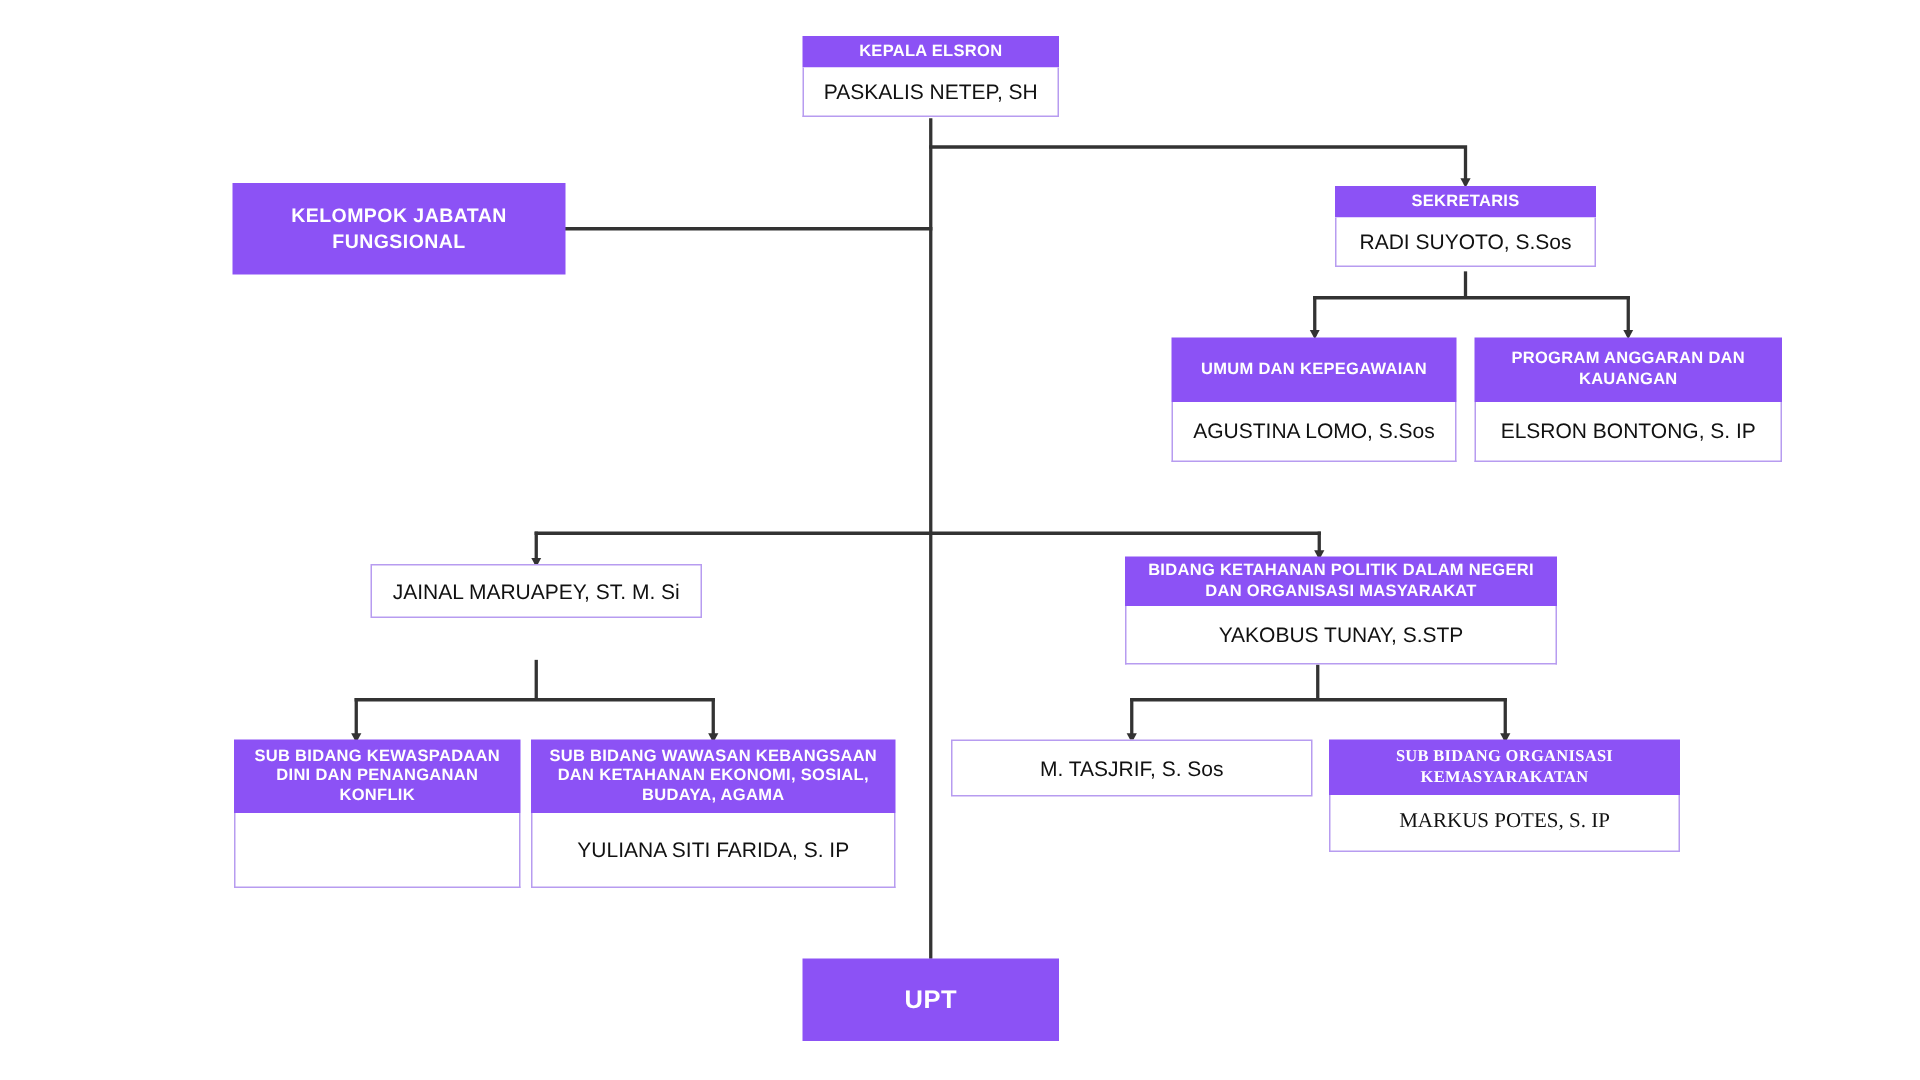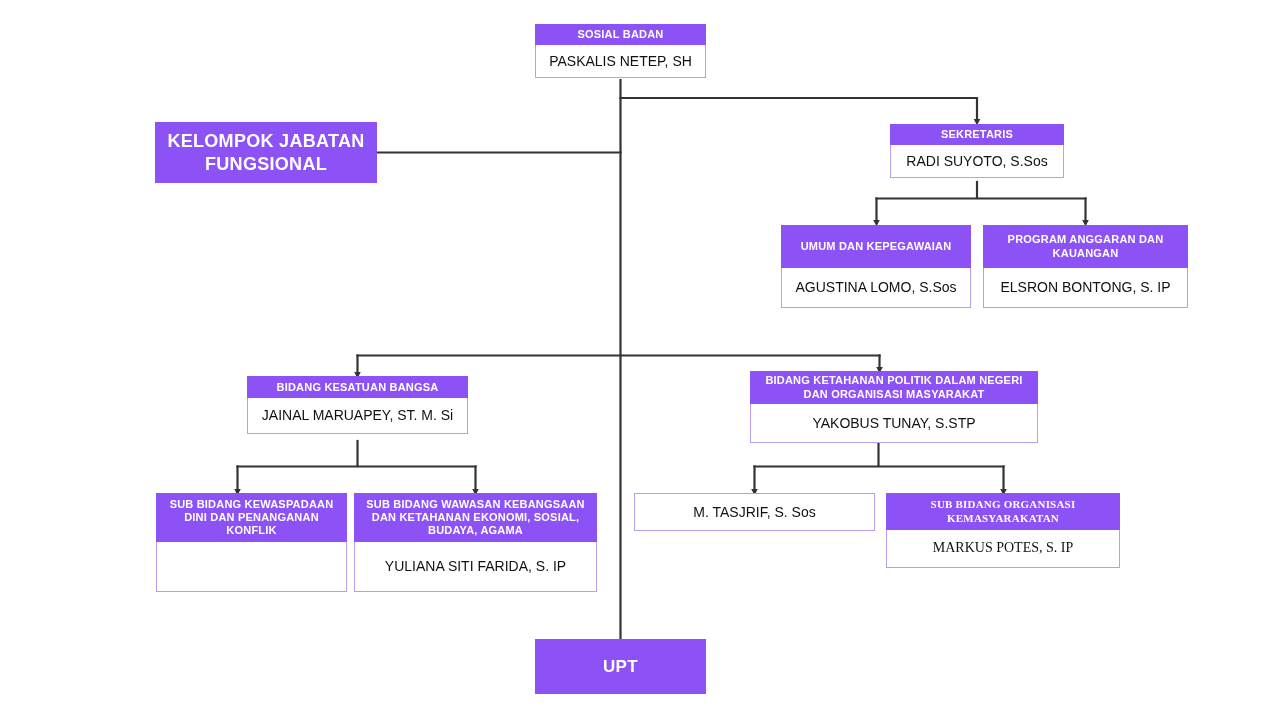--- a/index.html
+++ b/index.html
@@ -42,21 +42,21 @@
 
   
   .node-solid{
     background:#8c52f5;
     color:#ffffff;
     display:flex;align-items:center;justify-content:center;
     text-align:center;
     box-sizing:border-box;
     line-height:1.25;
   }
-  .kjf{font-size:18px;font-weight:bold;letter-spacing:.3px;}
+  .kjf{font-size:13px;font-weight:bold;letter-spacing:.3px;}
   .upt{font-size:17px;font-weight:bold;letter-spacing:.3px;}
 
   
   .head-2line{line-height:1.2;}
 </style>
 </head>
 <body>
 
 <div id="chart-root">
 
@@ -89,21 +89,21 @@
       <path d="M475.5,466.5 L475.5,492" marker-end="url(#arrow)"></path>
 
       <path d="M878.5,444 L878.5,466"></path>
       <path d="M754.5,466.5 L1003.5,466.5"></path>
       <path d="M754.5,466.5 L754.5,492" marker-end="url(#arrow)"></path>
       <path d="M1003.5,466.5 L1003.5,492" marker-end="url(#arrow)"></path>
     </g>
   </svg>
 
   <div class="node" style="left:535px;top:24px;width:171px;">
-    <div class="node-head" style="height:21px;">SOSIAL BADAN</div>
+    <div class="node-head" style="height:21px;">KEPALA ELSRON</div>
     <div class="node-name" style="height:33px;">PASKALIS NETEP, SH</div>
   </div>
 
   <div class="node node-solid kjf" style="left:155px;top:122px;width:222px;height:61px;">
     <span>KELOMPOK JABATAN FUNGSIONAL</span>
   </div>
 
   <div class="node" style="left:890px;top:124px;width:174px;">
     <div class="node-head" style="height:21px;">SEKRETARIS</div>
     <div class="node-name" style="height:33px;">RADI SUYOTO, S.Sos</div>
@@ -113,21 +113,20 @@
     <div class="node-head head-2line" style="height:43px;">UMUM DAN KEPEGAWAIAN</div>
     <div class="node-name" style="height:40px;">AGUSTINA LOMO, S.Sos</div>
   </div>
 
   <div class="node" style="left:983px;top:225px;width:205px;">
     <div class="node-head head-2line" style="height:43px;">PROGRAM ANGGARAN DAN KAUANGAN</div>
     <div class="node-name" style="height:40px;">ELSRON BONTONG, S. IP</div>
   </div>
 
   <div class="node" style="left:247px;top:376px;width:221px;">
-    <div class="node-head" style="height:22px;">BIDANG KESATUAN BANGSA</div>
     <div class="node-name" style="height:36px;">JAINAL MARUAPEY, ST. M. Si</div>
   </div>
 
   <div class="node" style="left:750px;top:371px;width:288px;">
     <div class="node-head head-2line" style="height:33px;">BIDANG KETAHANAN POLITIK DALAM NEGERI DAN ORGANISASI MASYARAKAT</div>
     <div class="node-name" style="height:39px;">YAKOBUS TUNAY, S.STP</div>
   </div>
 
   <div class="node" style="left:128px;top:493px;width:219px;padding-left:28px;">
     <div class="node-head head-2line" style="height:49px;">SUB BIDANG KEWASPADAAN DINI DAN PENANGANAN KONFLIK</div>

